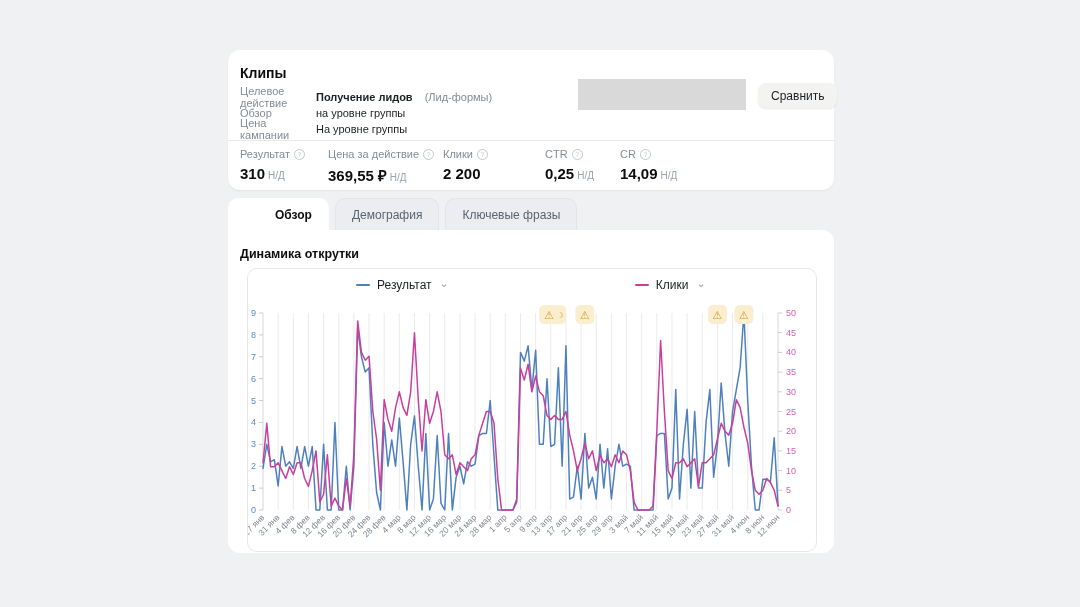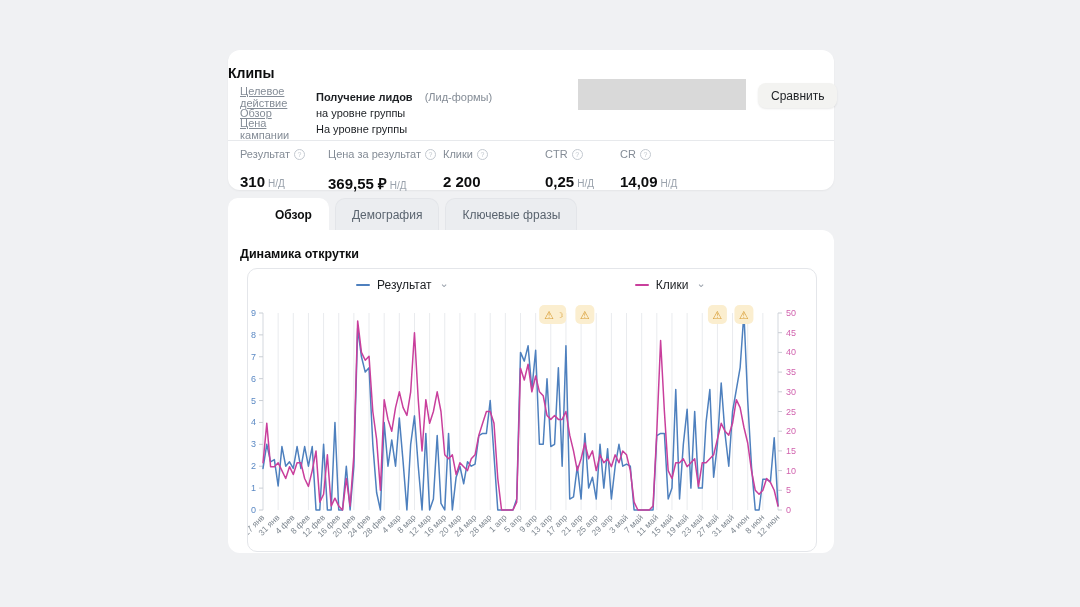--- a/index.html
+++ b/index.html
@@ -3,39 +3,39 @@
 <meta charset="utf-8">
 <style>
   * { margin:0; padding:0; box-sizing:border-box; }
   html,body { background:#f0f1f3; }
   .page { position:relative; width:1080px; height:607px; background:#f0f1f3;
           font-family:"Liberation Sans", sans-serif; overflow:hidden; }
 
   
   .card1 { position:absolute; left:228px; top:50px; width:606px; height:140px;
            background:#fff; border-radius:12px; box-shadow:0 1px 2px rgba(0,0,0,.05); }
-  .card1 h1 { position:absolute; left:0; top:15px; font-size:14px; font-weight:700; color:#0c0d0e; }
+  .card1 h1 { position:absolute; left:12px; top:15px; font-size:14px; font-weight:700; color:#0c0d0e; }
   .info-rows { position:absolute; left:12px; top:39px; }
   .info-row { display:flex; height:16px; align-items:center; font-size:11px; }
-  .info-row .lbl { width:76px; color:#848c96;text-decoration:underline; }
+  .info-row .lbl { width:76px; color:#848c96; }
   .info-row .val { color:#1c1f23; }
   .info-row .val.bold { font-weight:700; }
   .info-row .note { color:#848c96; margin-left:12px; }
   .redacted { position:absolute; left:350px; top:29px; width:168px; height:31px; background:#d9d9d9; }
   .compare { position:absolute; left:530px; top:33px; height:25px; padding:6px 13px;
              background:#f3f3f1; border:none; border-radius:8px; font-size:12px; color:#1c1f23;
              font-family:inherit; box-shadow:0 1px 2px rgba(0,0,0,.09); cursor:pointer; }
   .divider { position:absolute; left:0; right:0; top:90px; height:1px; background:#e7e9ec; }
   .stats { position:absolute; left:12px; right:12px; top:98px; display:flex; }
   .stat:nth-child(1){width:88px;} .stat:nth-child(2){width:115px;} .stat:nth-child(3){width:102px;}
   .stat:nth-child(4){width:75px;} .stat:nth-child(5){width:81px;} .stat:nth-child(6){flex:1;}
   .stat-label { font-size:11px; color:#848c96; display:flex; align-items:center; gap:4px; }
   .help { display:inline-flex; width:11px; height:11px; border:1px solid #c3c9d0; border-radius:50%;
           color:#c3c9d0; font-size:7px; align-items:center; justify-content:center; cursor:pointer; }
-  .stat-value { margin-top:13px; font-size:15px; font-weight:700; color:#0c0d0e; }
+  .stat-value { margin-top:5px; font-size:15px; font-weight:700; color:#0c0d0e; }
   .stat-value .sfx { font-size:10px; font-weight:400; color:#9aa2ac; margin-left:3px; }
 
   
   .tabs { position:absolute; left:228px; top:198px; height:32px; display:flex; gap:6px; }
   .tab { display:flex; align-items:center; padding:0 16px; font-size:12px; color:#5a646f;
          background:#ebedf0; border:1px solid #e3e5e9; border-bottom:none;
          border-radius:10px 10px 0 0; cursor:pointer; white-space:nowrap; }
   .tab.active { background:#fff; border-color:#fff; color:#0c0d0e; font-weight:700;padding-left:46px; }
 
   
@@ -80,21 +80,21 @@
     <div class="stats">
         <div class="stat">
           <div class="stat-label">
             <span>Результат</span>
             <span class="help">?</span>
           </div>
           <div class="stat-value"><span class="v">310</span><span class="sfx">Н/Д</span></div>
         </div>
         <div class="stat">
           <div class="stat-label">
-            <span>Цена за результат</span>
+            <span>Цена за действие</span>
             <span class="help">?</span>
           </div>
           <div class="stat-value"><span class="v">369,55 ₽</span><span class="sfx">Н/Д</span></div>
         </div>
         <div class="stat">
           <div class="stat-label">
             <span>Клики</span>
             <span class="help">?</span>
           </div>
           <div class="stat-value"><span class="v">2 200</span></div>

